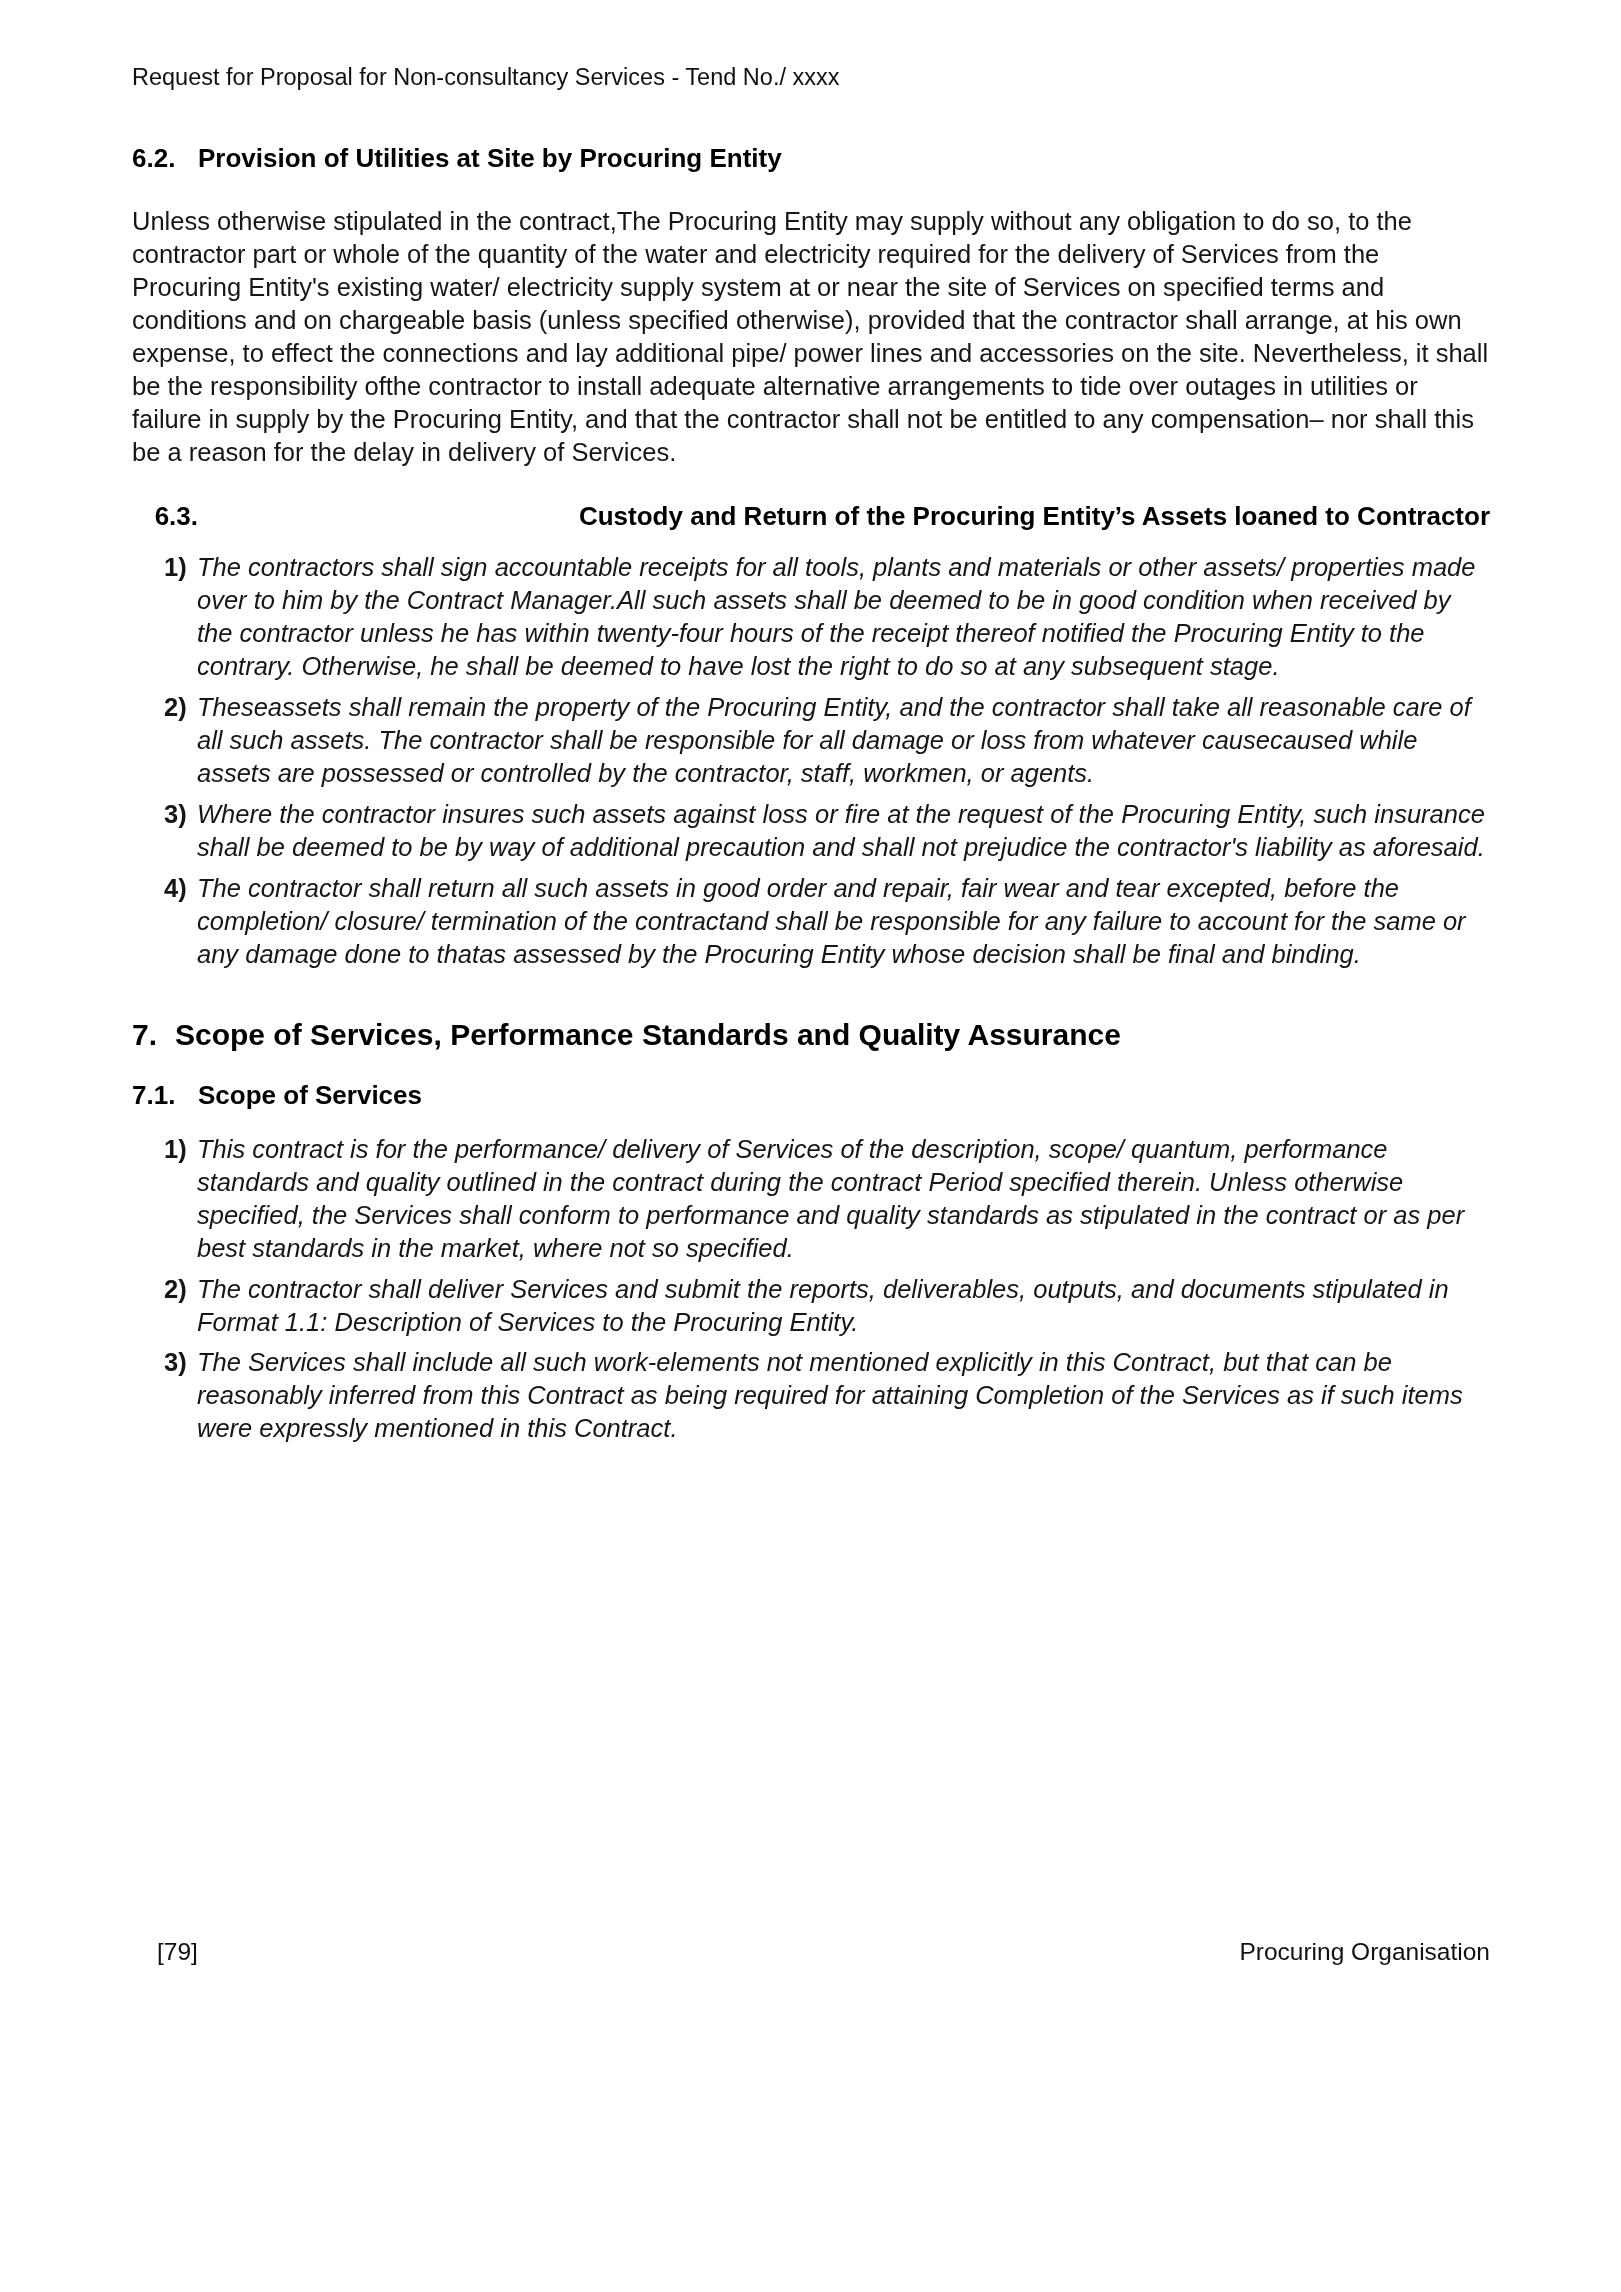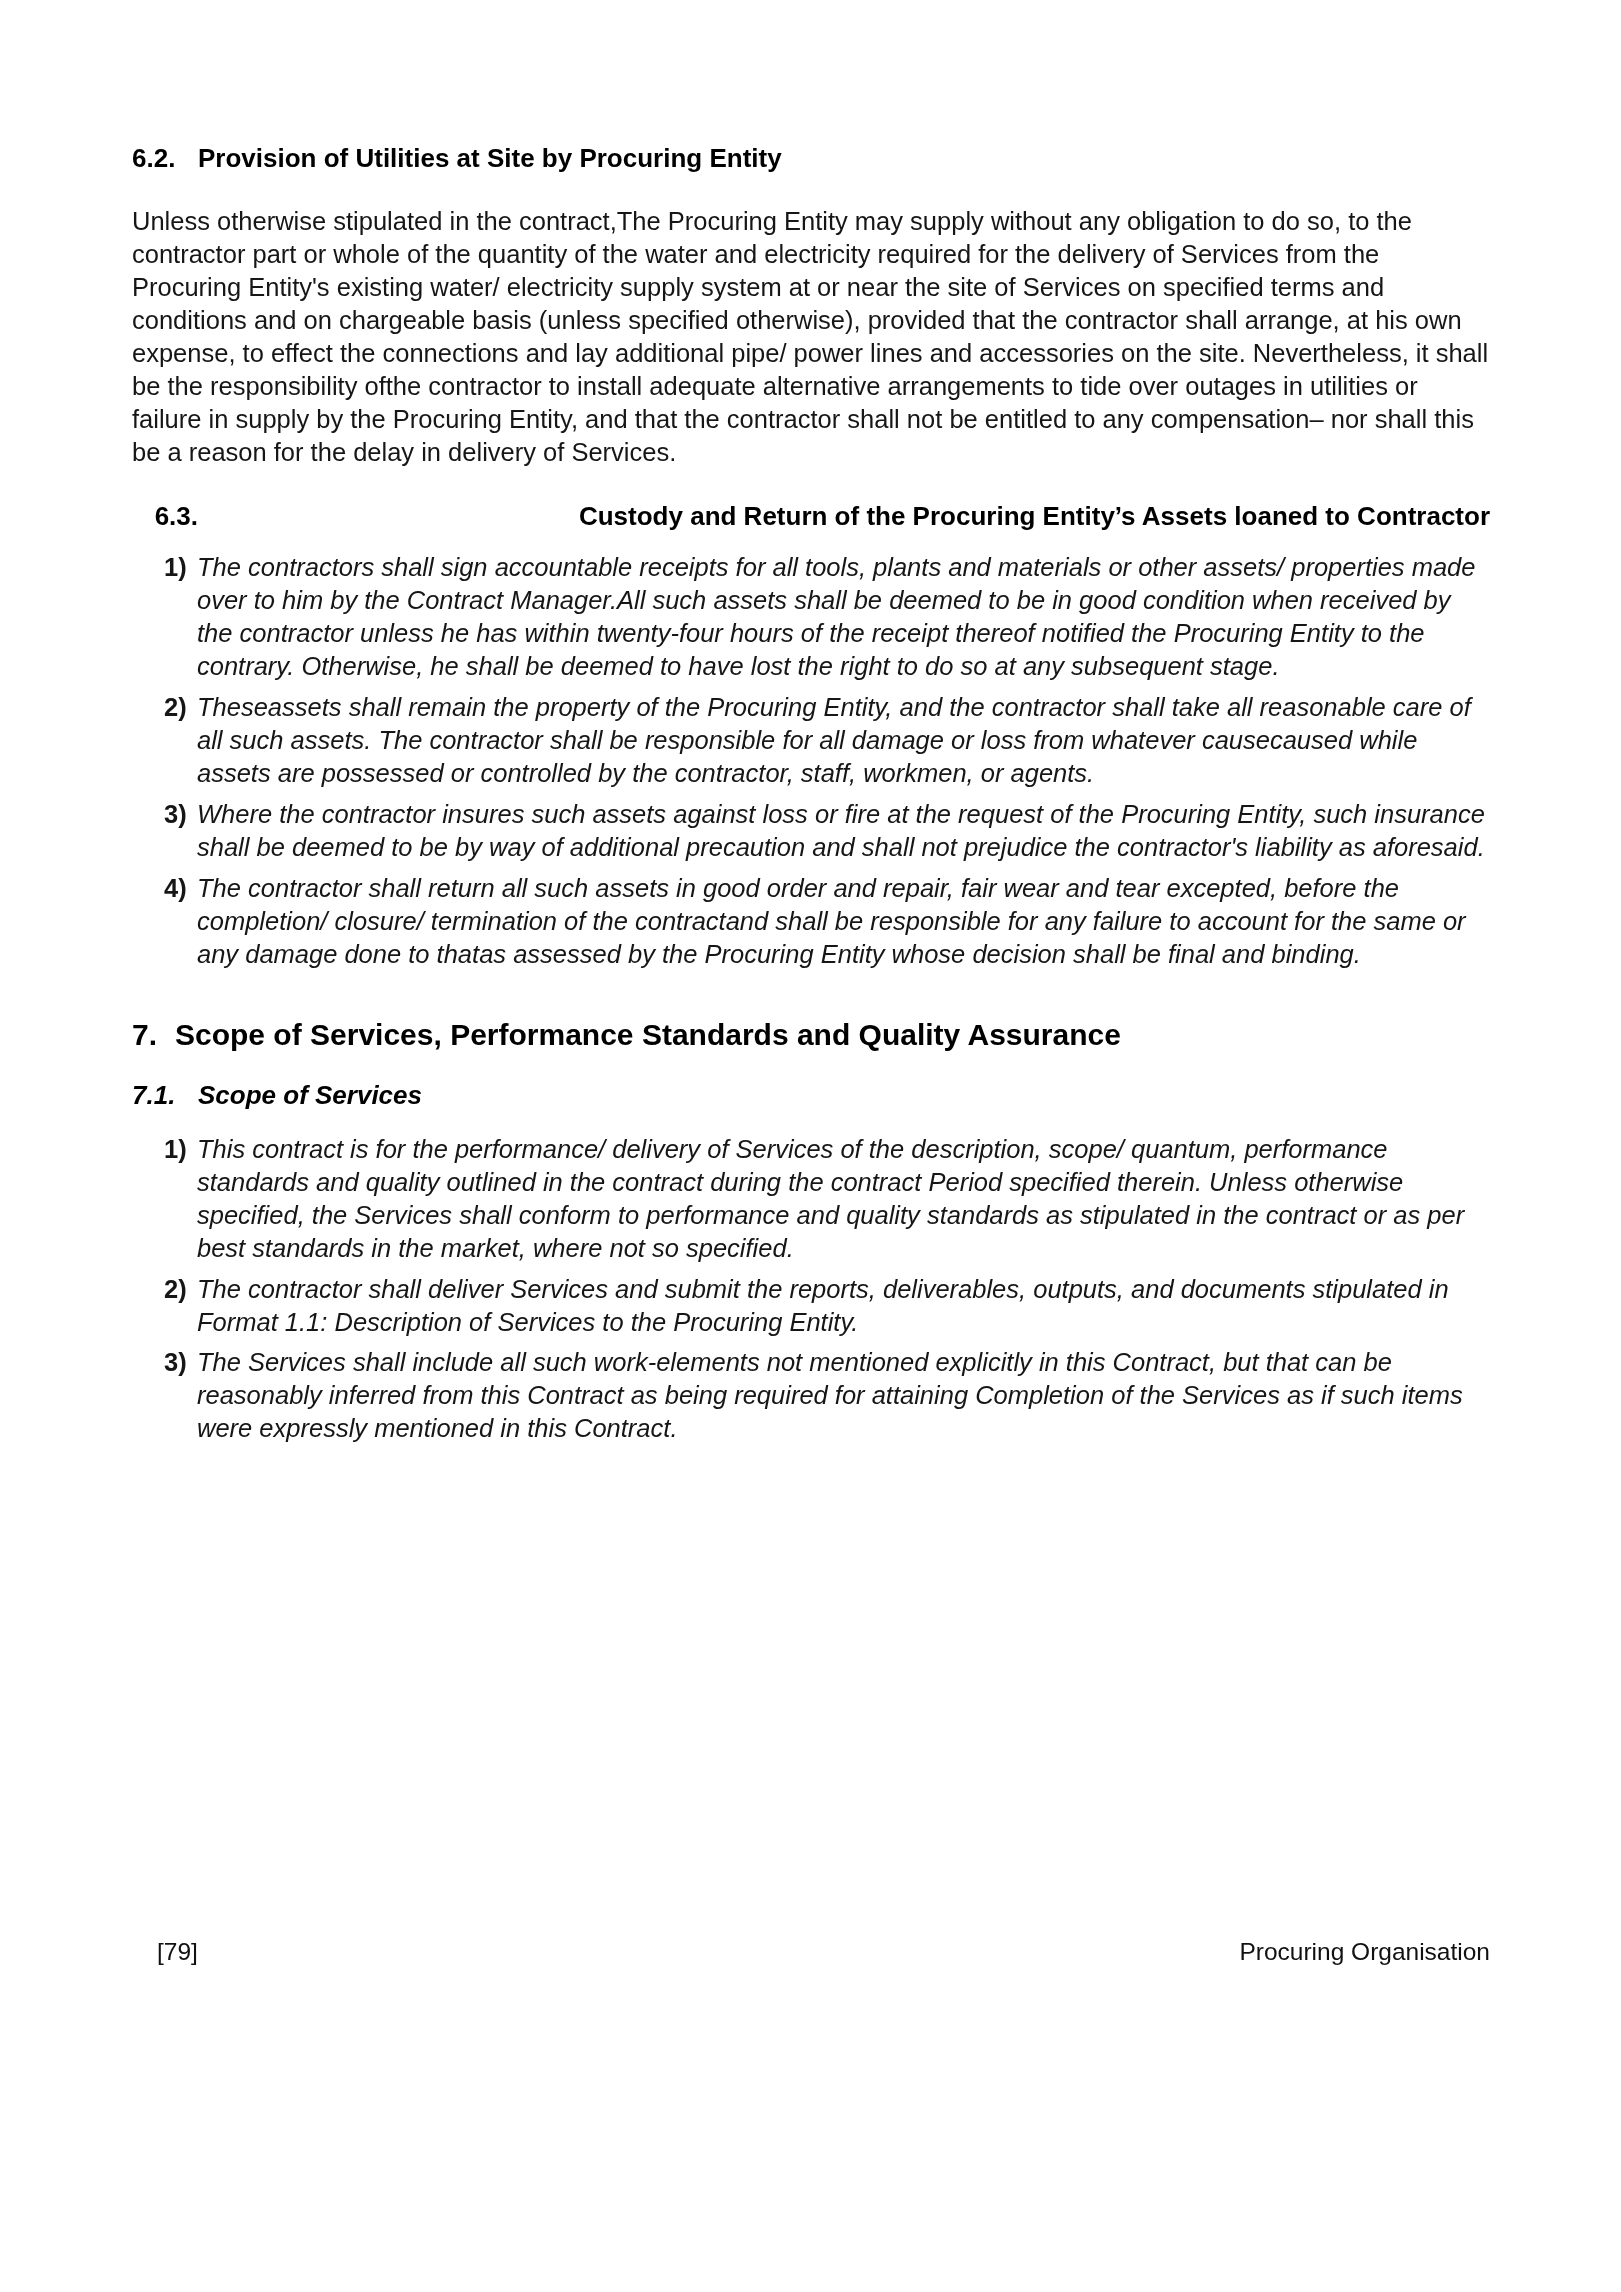--- a/index.html
+++ b/index.html
@@ -51,21 +51,21 @@
   .bigheading .title { flex: 1; }
   .heading-6-2 { margin-top: 13.7px; }
   .para {
     margin: 29px 0 0 0;
     font-size: 25.5px;
     line-height: 33px;
     text-align: left;
   }
   .heading-6-3 { margin-top: 30px; text-align: right; }
   .heading-7   { margin-top: 43px; }
-  .heading-7-1 { margin-top: 23.5px; font-style: italic; }
+  .heading-7-1 { margin-top: 23.5px; }
   .list { margin-top: 17.6px; }
   .list-7-1 { margin-top: 19.6px; }
   .li {
     display: flex;
     font-size: 25.5px;
     line-height: 33px;
   }
   .li + .li { margin-top: 7.8px; }
   .li .li-num {
     flex: 0 0 33px;
@@ -84,20 +84,23 @@
     line-height: 31px;
     color: #111;
     align-items: center;
   }
 </style>
 </head>
 <body>
 
 <div class="page">
 
+  <div class="running-header">
+    <span>Request for Proposal for Non-consultancy Services - Tend No./ xxxx</span>
+  </div>
 
   <main class="content">
 
     <h2 class="subheading heading-6-2">
       <span class="num">6.2.</span>
       <span class="title">Provision of Utilities at Site by Procuring Entity</span>
     </h2>
 
     <p class="para">Unless otherwise stipulated in the contract,The Procuring Entity may supply without any obligation to do so, to the contractor part or whole of the quantity of the water and electricity required for the delivery of Services from the Procuring Entity's existing water/ electricity supply system at or near the site of Services on specified terms and conditions and on chargeable basis (unless specified otherwise), provided that the contractor shall arrange, at his own expense, to effect the connections and lay additional pipe/ power lines and accessories on the site. Nevertheless, it shall be the responsibility ofthe contractor to install adequate alternative arrangements to tide over outages in utilities or failure in supply by the Procuring Entity, and that the contractor shall not be entitled to any compensation– nor shall this be a reason for the delay in delivery of Services.</p>
 

